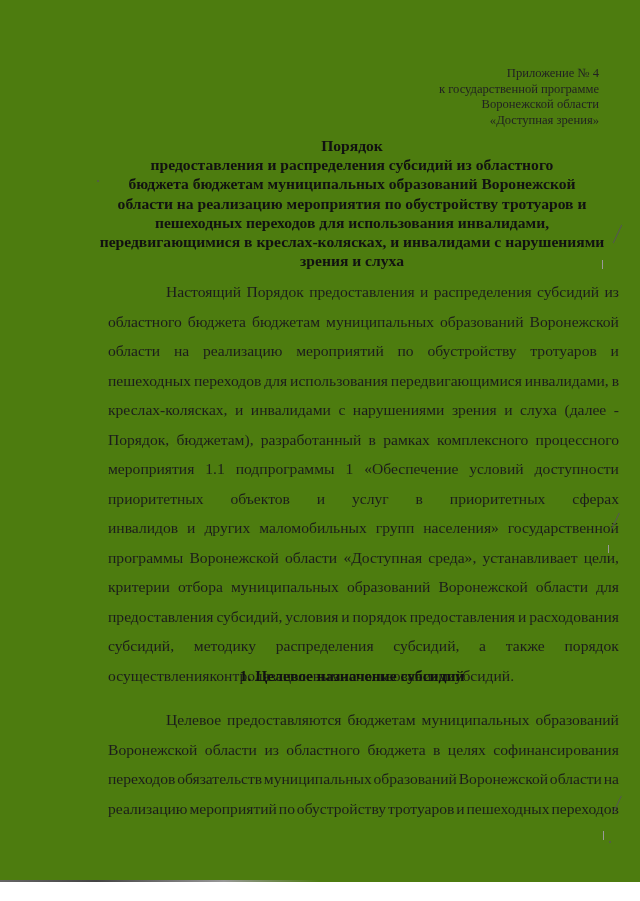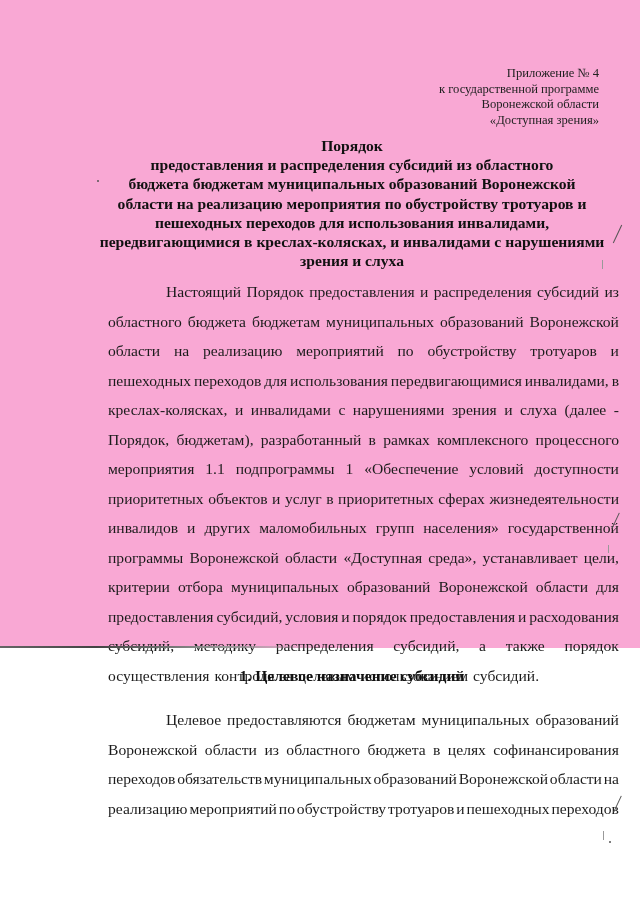--- a/index.html
+++ b/index.html
@@ -11,22 +11,22 @@
       width: 640px;
       height: 901px;
       position: relative;
       overflow: hidden;
       font-family: "Liberation Serif", "DejaVu Serif", serif;
       color: #1a1a1a;
     }
     .page {
       position: absolute;
       left: 0; top: 0;
-      width: 640px; height: 648px;
-      background: #f9a8d4;
+      width: 640px; height: 882px;
+      background: #4d7c0f;
     }
     .appendix {
       position: absolute;
       right: 41px;
       top: 66px;
       text-align: right;
       font-size: 12.6px;
       line-height: 15.5px;
       color: #222;
     }
@@ -63,21 +63,20 @@
     }
     .body-para .line.indent {
       padding-left: 58px;
     }
     .line-inner {
       display: flex;
       justify-content: space-between;
     }
     .line-inner.left {
       justify-content: flex-start;
-      gap: 5px;
     }
     #para1 { top: 277px; }
     #para2 { top: 705px; }
     .section-heading {
       position: absolute;
       left: 86px;
       width: 532px;
       top: 666px;
       text-align: center;
       font-weight: bold;
@@ -212,21 +211,20 @@
       </span>
     <span class="line">
         <span class="line-inner">
           <span>приоритетных</span>
           <span>объектов</span>
           <span>и</span>
           <span>услуг</span>
           <span>в</span>
           <span>приоритетных</span>
           <span>сферах</span>
-          <span>жизнедеятельности</span>
         </span>
       </span>
     <span class="line">
         <span class="line-inner">
           <span>инвалидов</span>
           <span>и</span>
           <span>других</span>
           <span>маломобильных</span>
           <span>групп</span>
           <span>населения»</span>

